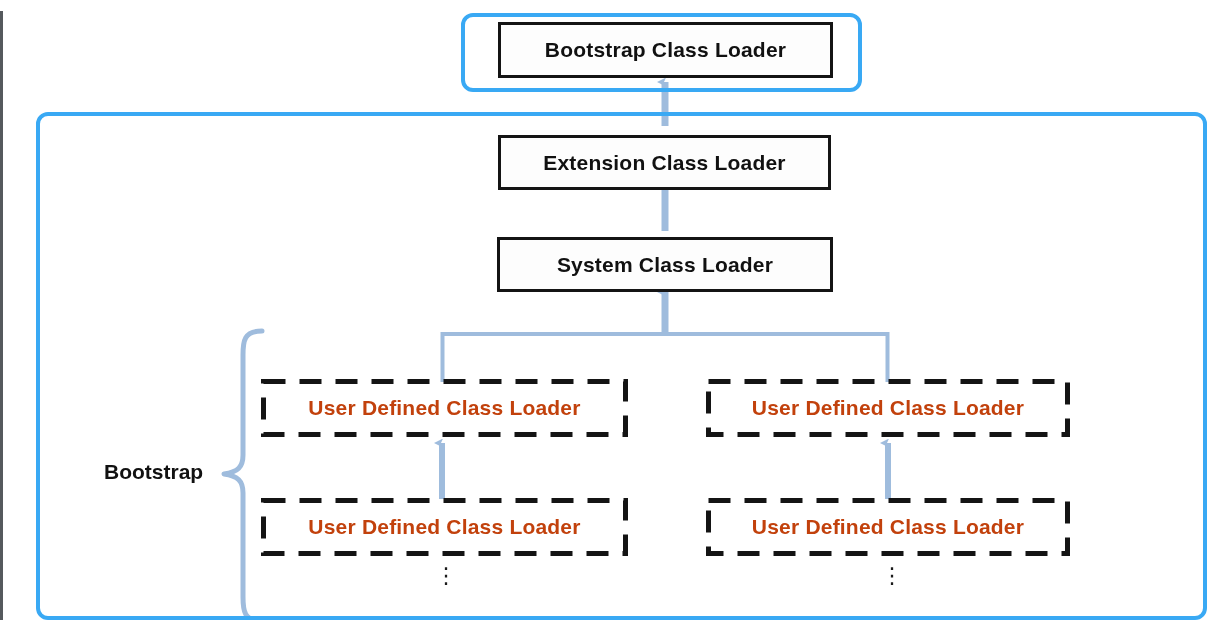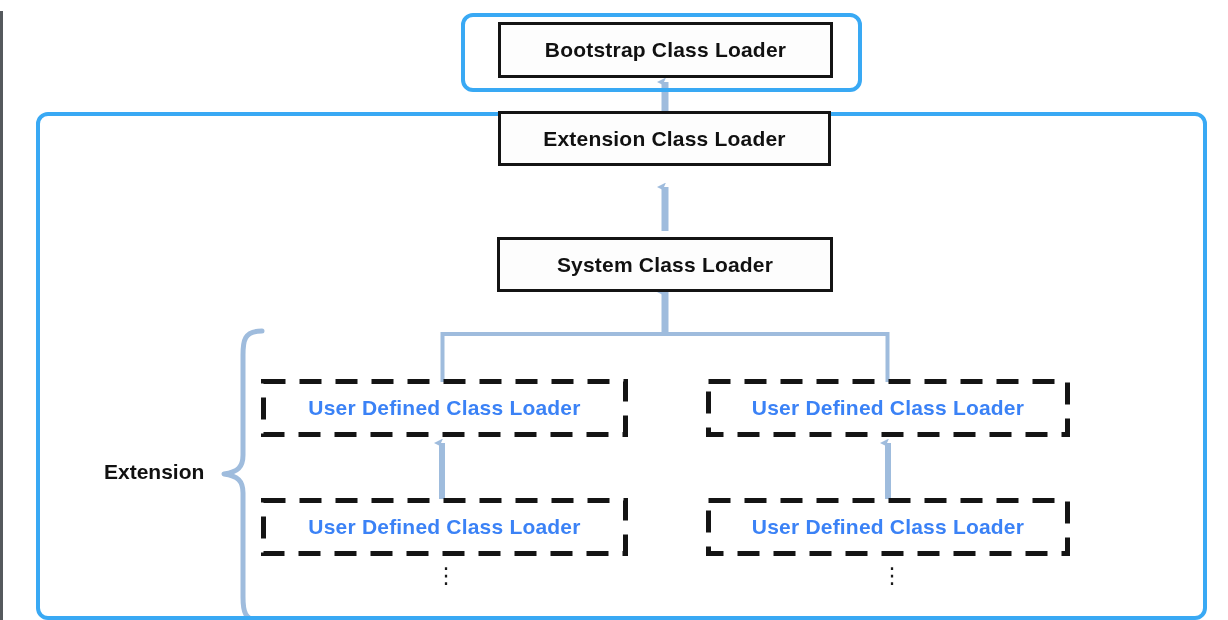--- a/index.html
+++ b/index.html
@@ -52,21 +52,21 @@
     justify-content: center;
   }
   .solid-box .label {
     font-size: 21px;
     font-weight: bold;
     color: #111111;
     letter-spacing: 0.2px;
     white-space: nowrap;
   }
   #box-bootstrap { left: 498px; top: 11px;  width: 335px; height: 56px; }
-  #box-extension { left: 498px; top: 100px; width: 333px; height: 55px; }
+  #box-extension { left: 498px; top: 124px; width: 333px; height: 55px; }
   #box-system    { left: 497px; top: 226px; width: 336px; height: 55px; }
 
   
   .dashed-box {
     position: absolute;
     box-sizing: border-box;
     background: transparent;
     display: flex;
     align-items: center;
     justify-content: center;
@@ -74,21 +74,21 @@
   .dashed-box .dash-svg {
     position: absolute;
     left: 0; top: 0;
     width: 100%; height: 100%;
     pointer-events: none;
   }
   .dashed-box .label {
     position: relative;
     font-size: 21px;
     font-weight: bold;
-    color: #3b82f6;
+    color: #c2410c;
     white-space: nowrap;
     letter-spacing: 0.2px;
   }
   #udcl-l1 { left: 261px; top: 368px; width: 367px; height: 58px; }
   #udcl-l2 { left: 261px; top: 487px; width: 367px; height: 58px; }
   #udcl-r1 { left: 706px; top: 368px; width: 364px; height: 58px; }
   #udcl-r2 { left: 706px; top: 487px; width: 364px; height: 58px; }
 
   
   #connectors {
@@ -209,21 +209,21 @@
     <span class="label">User Defined Class Loader</span>
   </div>
 
   <div class="dashed-box" id="udcl-r2">
     <svg class="dash-svg" viewBox="0 0 364 58" preserveAspectRatio="none">
       <rect x="2.5" y="2.5" width="359" height="53" fill="none" stroke="#141414" stroke-width="5" stroke-dasharray="22 14"></rect>
     </svg>
     <span class="label">User Defined Class Loader</span>
   </div>
 
-  <div id="optional-label">Extension</div>
+  <div id="optional-label">Bootstrap</div>
 
   <div class="vdots" id="dots-left">
     <span>⋮</span>
   </div>
   <div class="vdots" id="dots-right">
     <span>⋮</span>
   </div>
 
 </div>
 

